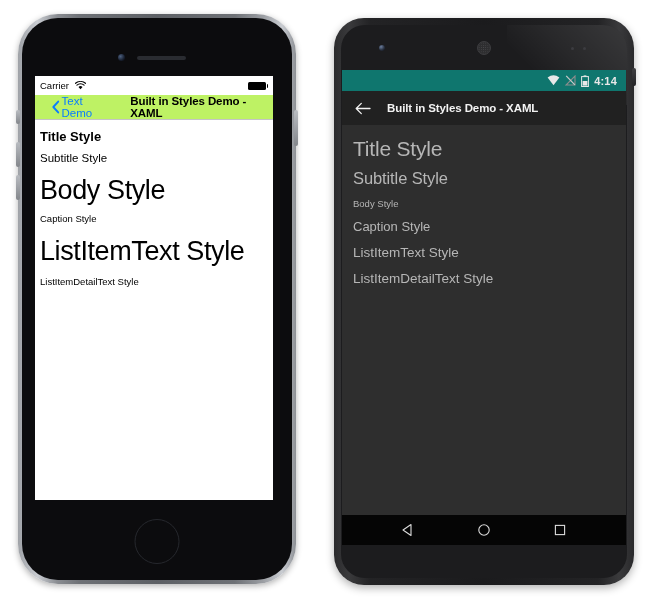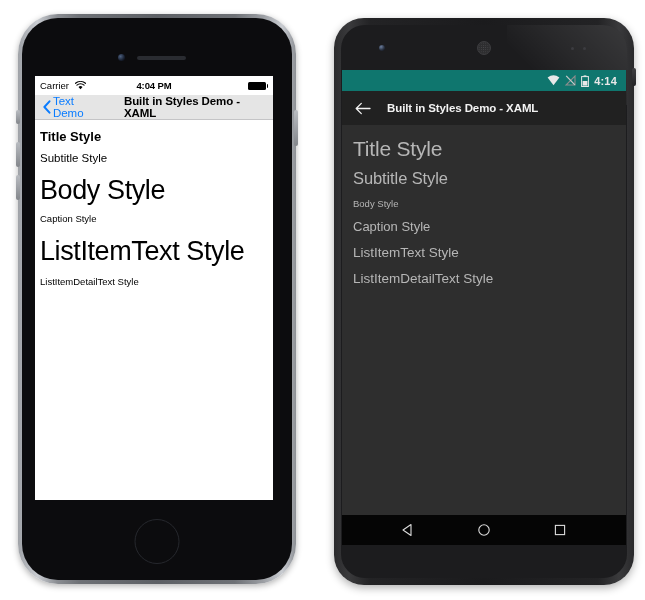--- a/index.html
+++ b/index.html
@@ -119,25 +119,25 @@
   .ios-batt .btip {
     width: 1.5px; height: 4px;
     background: #000;
     margin-left: 1px;
     border-radius: 0 1px 1px 0;
   }
 
   
   .ios-nav {
     height: 25px;
-    background: #e5e5e5;
+    background: #bef264;
     border-bottom: 0.5px solid #c4c4c6;
     display: flex;
     align-items: center;
-    padding-left: 8px;
+    padding-left: 17px;
     gap: 12px;
   }
   .ios-back {
     display: flex;
     align-items: center;
     gap: 2px;
     color: #0a7cff;
     cursor: pointer;
   }
   .ios-chevron { display: block; }
@@ -321,21 +321,20 @@
 
       <div class="ios-status">
         <span class="ios-carrier">
           <span>Carrier</span>
           <svg class="ios-wifi" width="11" height="9" viewBox="0 0 11 9">
             <path d="M5.5 8.2 L3.5 5.9 a3.1 3.1 0 0 1 4 0 Z" fill="#000"></path>
             <path d="M1.9 4.2 a5.4 5.4 0 0 1 7.2 0" stroke="#000" stroke-width="1.1" fill="none" stroke-linecap="round"></path>
             <path d="M0.5 2.3 a7.9 7.9 0 0 1 10 0" stroke="#000" stroke-width="1.1" fill="none" stroke-linecap="round"></path>
           </svg>
         </span>
-        <span class="ios-time">4:04 PM</span>
         <span class="ios-batt">
           <span class="bbody"></span>
             <span class="btip"></span>
         </span>
       </div>
 
       <div class="ios-nav">
         <span class="ios-back">
           <svg class="ios-chevron" width="8" height="14" viewBox="0 0 8 14">
             <path d="M6.6 1.2 L1.4 7 L6.6 12.8" stroke="#0a7cff" stroke-width="2" fill="none" stroke-linecap="round" stroke-linejoin="round"></path>

